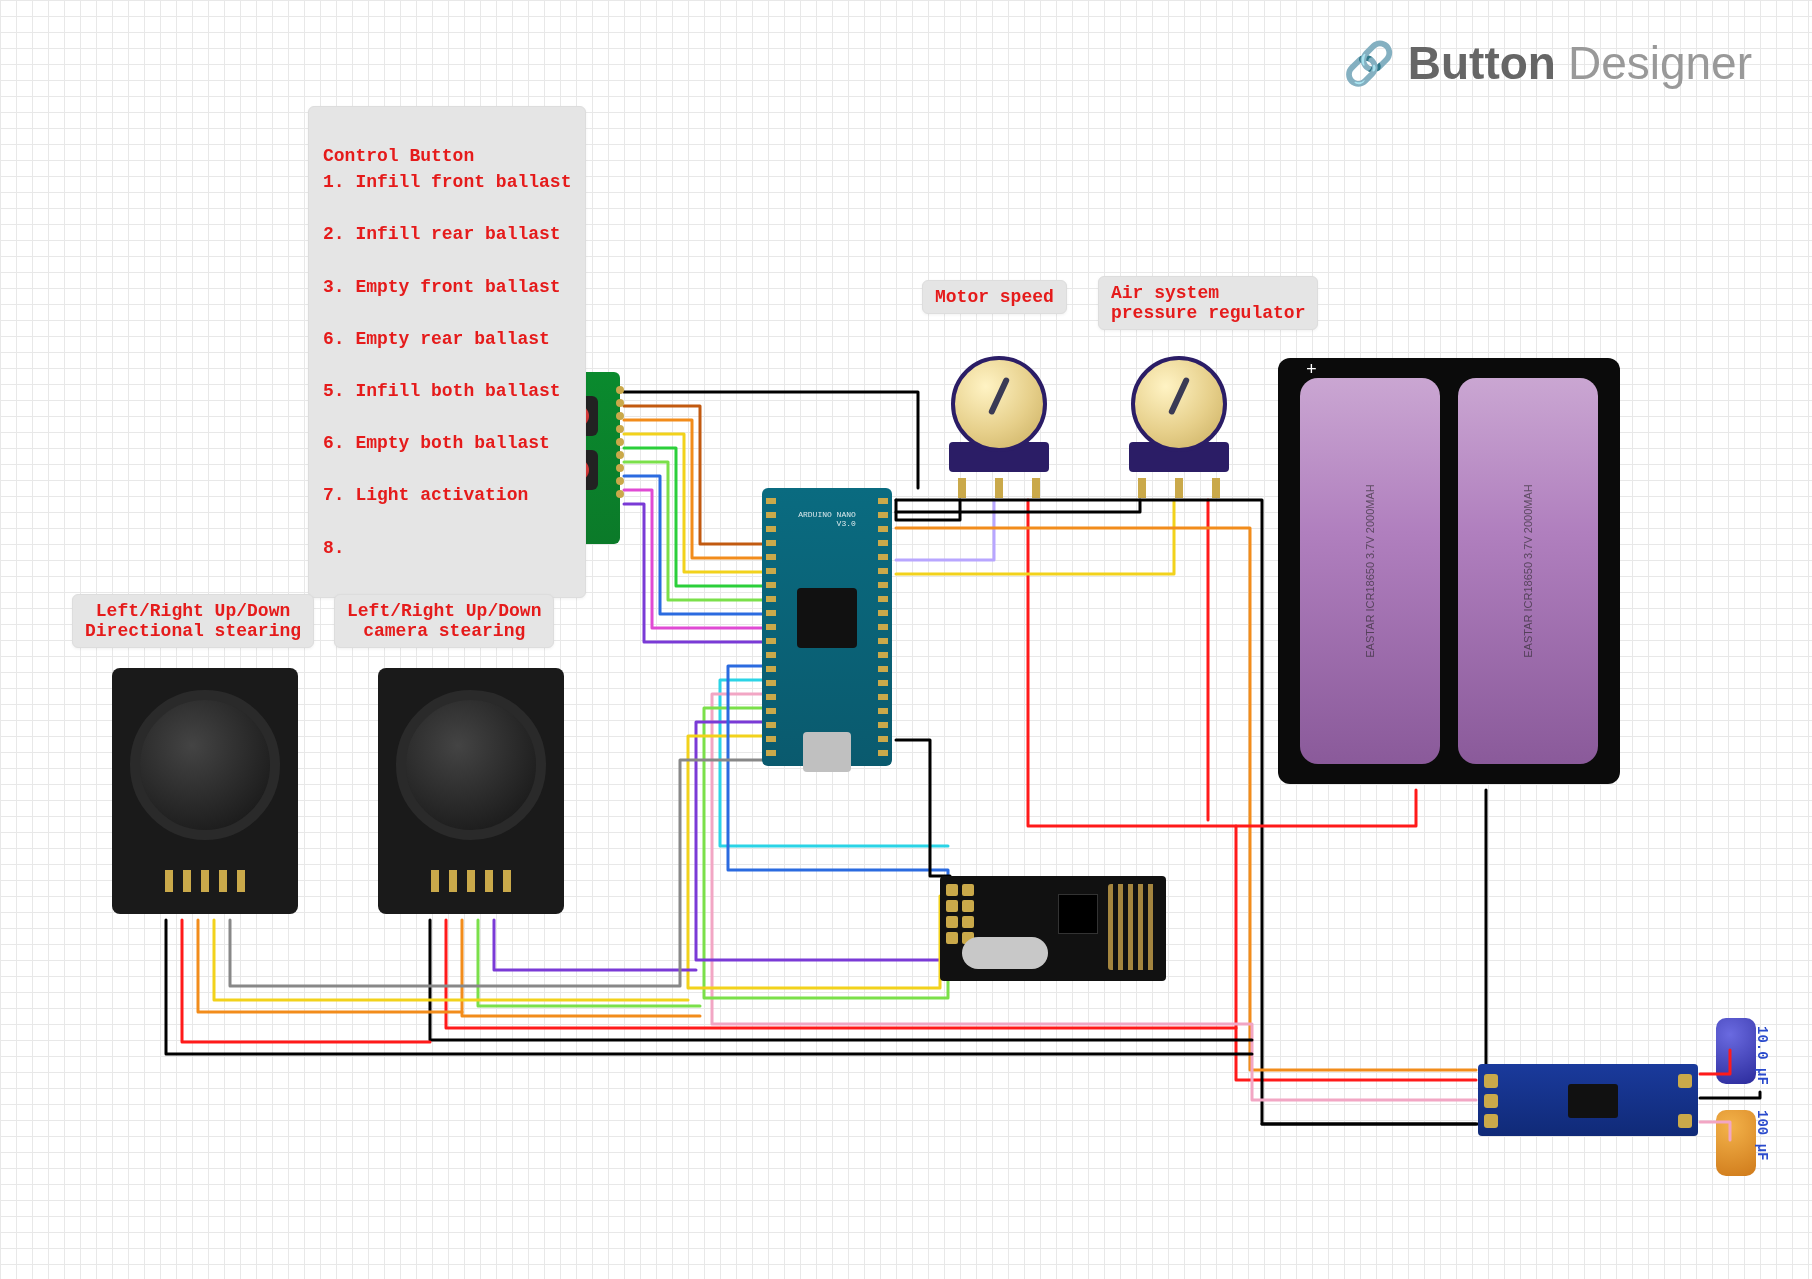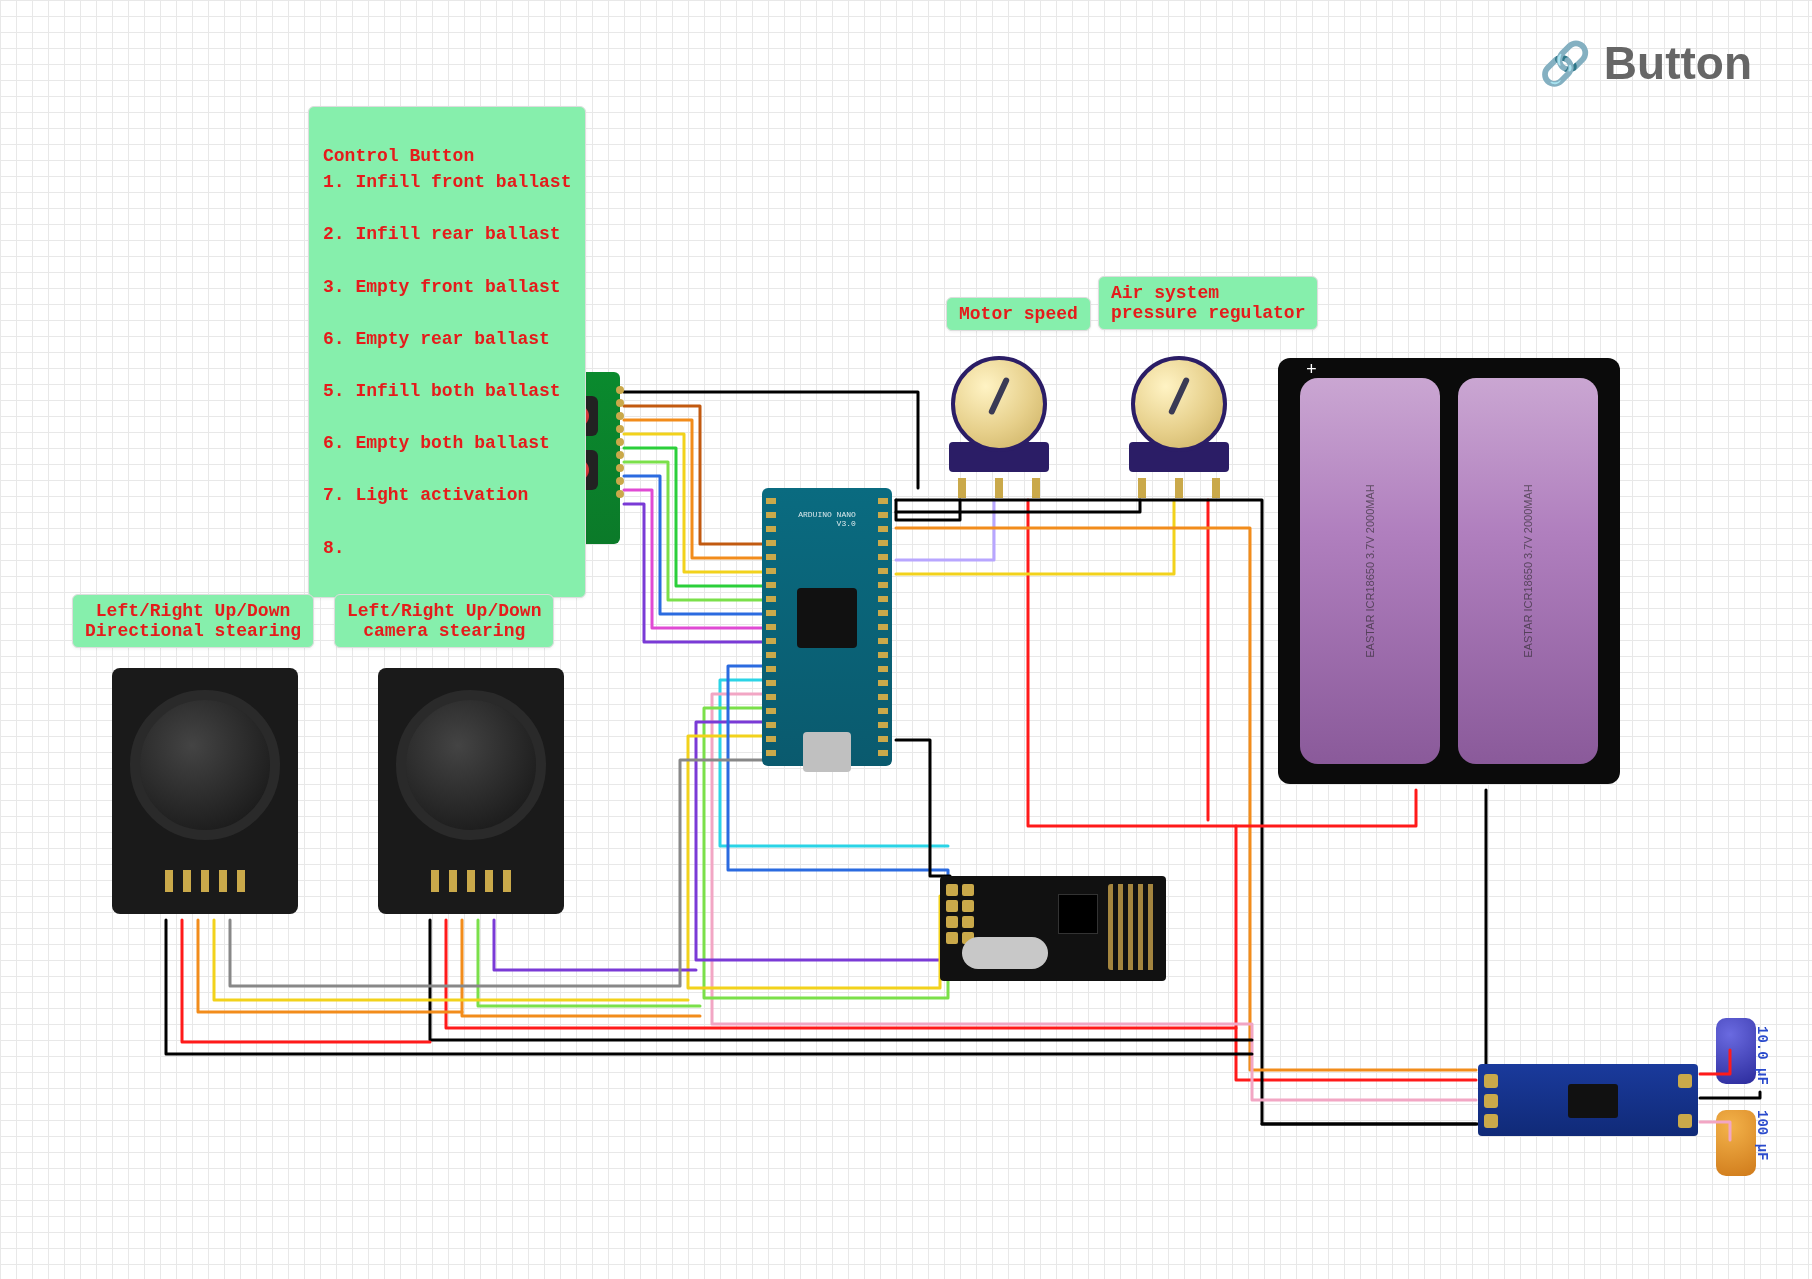--- a/index.html
+++ b/index.html
@@ -32,21 +32,21 @@
     align-items: center;
     gap: 12px;
     z-index: 50;
   }
   .logo-icon { font-size: 42px; color: #888; }
   .logo-bold { font-weight: 700; color: #666; }
   .logo-light { font-weight: 300; color: #999; }
 
   .annotation {
     position: absolute;
-    background: #86efac;
+    background: #e5e5e5;
     border: 1px solid #ddd;
     border-radius: 6px;
     padding: 10px 14px;
     font-family: 'Courier New', monospace;
     font-weight: 700;
     color: #e51b1b;
     font-size: 18px;
     z-index: 40;
     box-shadow: 0 1px 3px rgba(0,0,0,.06);
     white-space: pre;
@@ -216,39 +216,40 @@
   .w { stroke-width: 3; fill:none; stroke-linecap: round; stroke-linejoin: round; }
 </style>
 </head>
 <body>
 
 <div class="grid-bg"></div>
 
 <div class="logo">
   <span class="logo-icon">🔗</span>
   <span class="logo-bold">Button</span>
+  <span class="logo-light">Designer</span>
 </div>
 
 <div class="annotation" style="left:308px; top:106px; line-height:1.45;">
 <span>Control Button</span>
 <span style="display:block">1. Infill front ballast</span>
 <span style="display:block">2. Infill rear ballast</span>
 <span style="display:block">3. Empty front ballast</span>
 <span style="display:block">6. Empty rear ballast</span>
 <span style="display:block">5. Infill both ballast</span>
 <span style="display:block">6. Empty both ballast</span>
 <span style="display:block">7. Light activation</span>
 <span style="display:block">8.</span>
 </div>
 
 <div class="annotation small" style="left:72px; top:594px; text-align:center;">Left/Right Up/Down
 Directional stearing</div>
 <div class="annotation small" style="left:334px; top:594px; text-align:center;">Left/Right Up/Down
 camera stearing</div>
-<div class="annotation small" style="left:922px; top:297px;margin-left:24px;">Motor speed</div>
+<div class="annotation small" style="left:922px; top:280px;">Motor speed</div>
 <div class="annotation small" style="left:1098px; top:276px;">Air system
 pressure regulator</div>
 
 <div class="comp btn-board">
   <div class="btn-grid">
     <div class="tact"></div>
     <div class="tact"></div>
     <div class="tact"></div>
     <div class="tact"></div>
     <div class="tact"></div>

